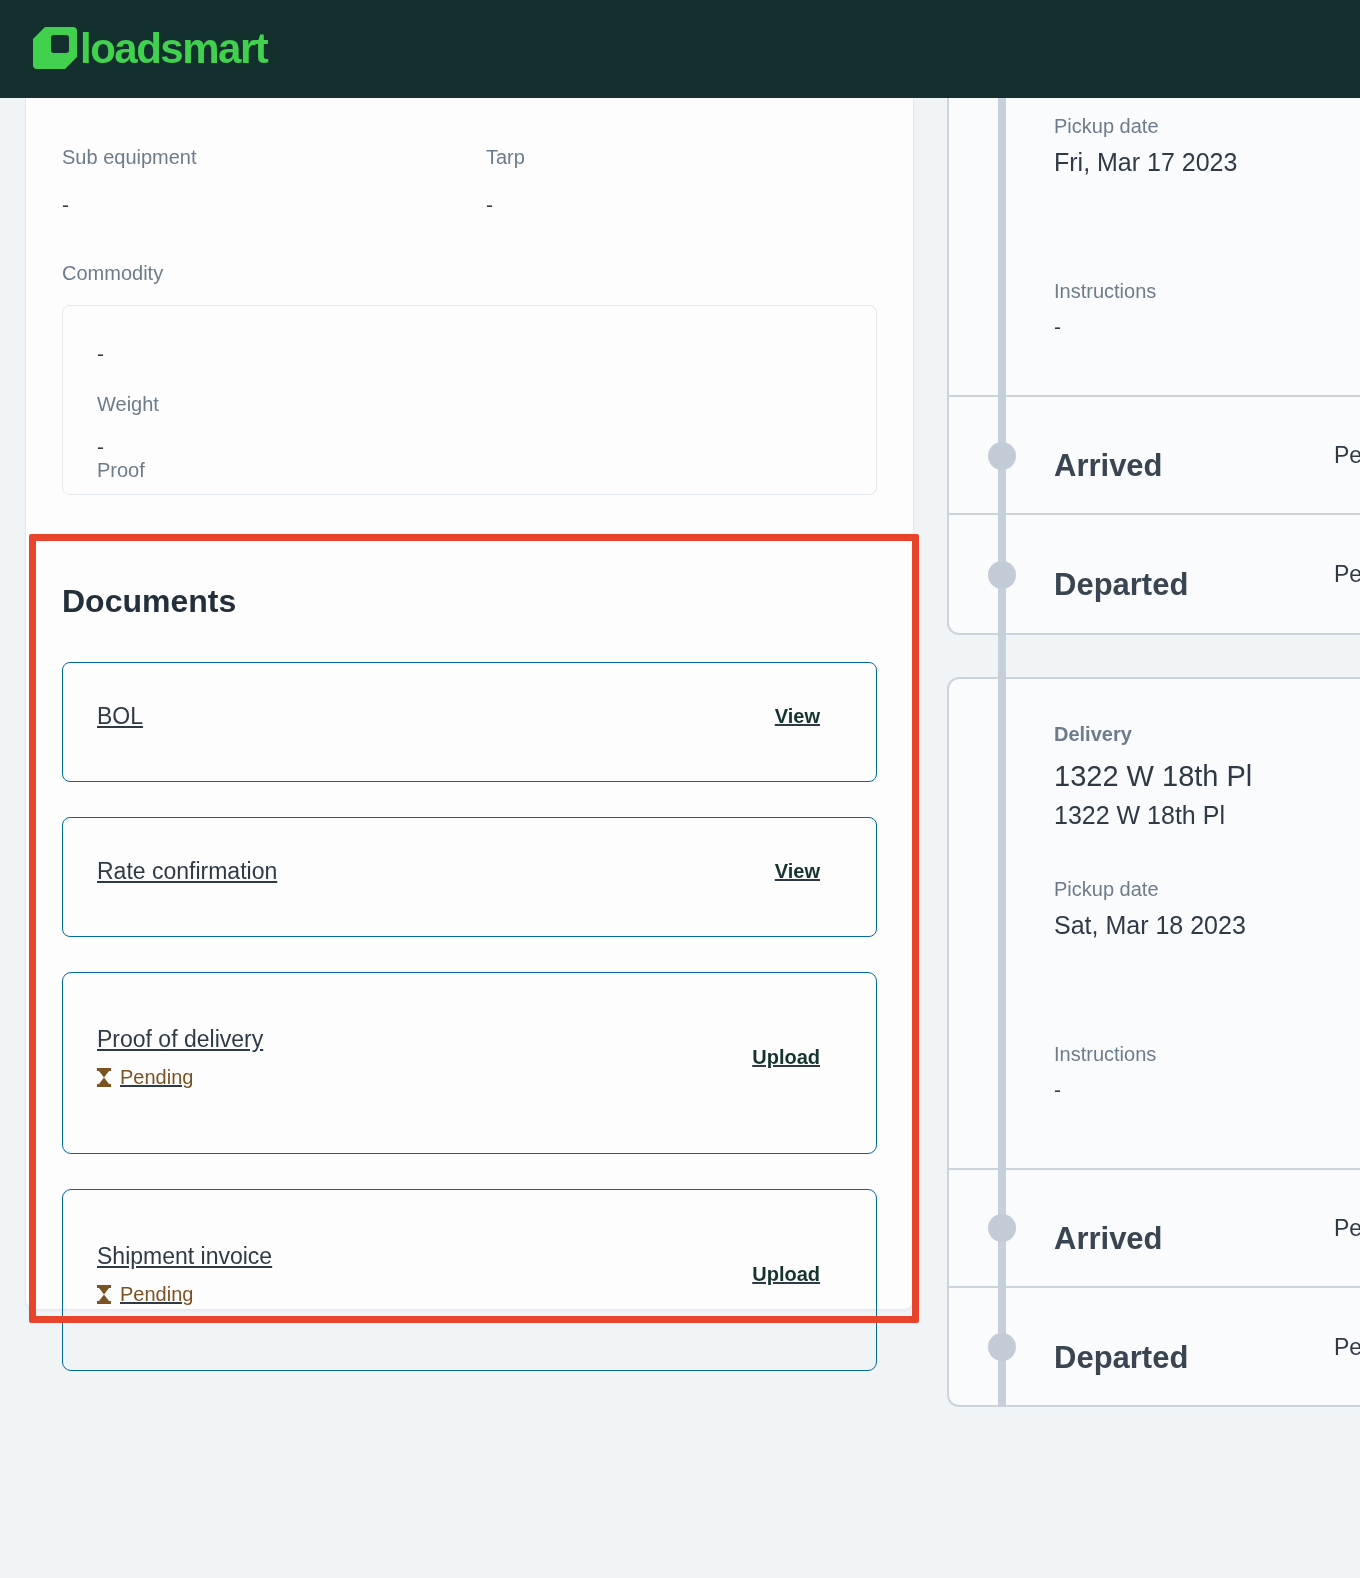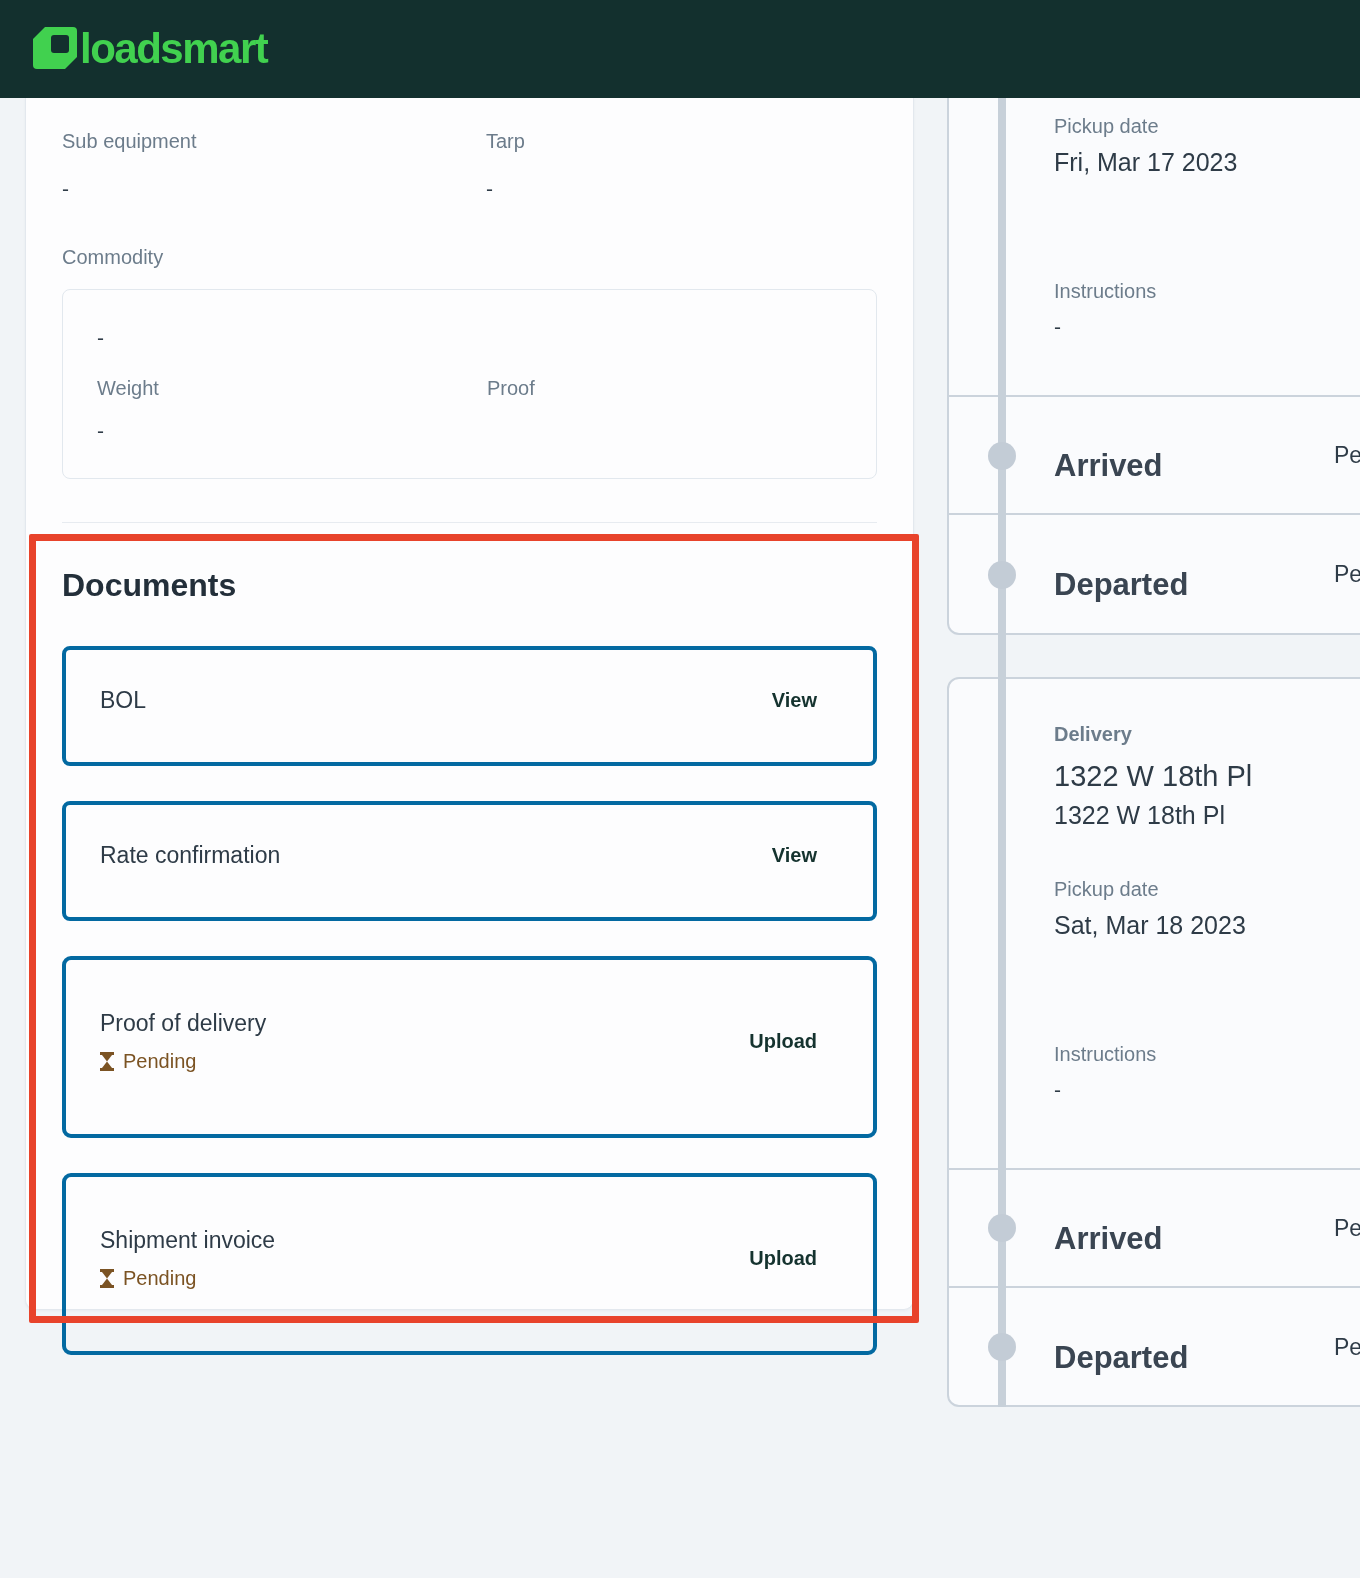--- a/index.html
+++ b/index.html
@@ -28,44 +28,44 @@
     position: absolute; left: 25px; top: 98px; width: 889px; height: 1212px;
     background: #FDFDFE;
     border: 1px solid #E3E8EE; border-top: none;
     border-radius: 0 0 10px 10px;
     box-shadow: 0 1px 3px rgba(40,60,80,0.05);
     padding: 0 36px;
     z-index: 5;
   }
   .field-label { font-size: 20px; color: #6C7C8B; }
   .field-value { font-size: 21px; color: #2E3B47; margin-top: 24px; }
-  .fields-row { display: flex; padding-top: 32px; }
+  .fields-row { display: flex; padding-top: 48px; }
   .fields-col1 { width: 424px; }
 
   .commodity-label { margin-top: 45px; }
   .commodity-box {
     margin-top: 20px; height: 190px;
     border: 1px solid #E2E8EE; border-radius: 8px;
     padding: 36px 0 0 34px;
   }
-  .commodity-inner-row { display: flex; margin-top: 27px; }
+  .commodity-inner-row { display: flex; margin-top: 27px; flex-direction: column; }
   .commodity-col1 { width: 390px; }
   .commodity-box .field-value { margin-top: 0; }
   .weight-value { margin-top: 19px !important; }
 
   .section-divider { margin-top: 43px; border-top: 1px solid #E7EBF0; }
 
   .documents-title {
     margin-top: 44px; font-size: 32px; font-weight: 700; color: #232F3A;
   }
   .doc-box {
-    border: 4px solid #0369a1; border-radius: 8px;
+    border: 1px solid #0369a1; border-radius: 8px;
     display: flex; align-items: center; justify-content: space-between;
     padding: 0 56px 12px 34px;
-    height: 120px; margin-top: 35px;
+    height: 120px; margin-top: 35px; text-decoration: underline;
   }
   .doc-box.first { margin-top: 42px; }
   .doc-box.with-status { height: 182px; border-radius: 9px; }
   .doc-title { font-size: 23px; color: #2E3B47; }
   .doc-status { display: flex; align-items: center; gap: 9px; margin-top: 13px; color: #7B5323; }
   .doc-status-text { font-size: 20px; }
   .doc-action {
     font-size: 20px; font-weight: 700; color: #15332F;
     background: none; border: none; cursor: pointer;
     font-family: "Liberation Sans", sans-serif;

